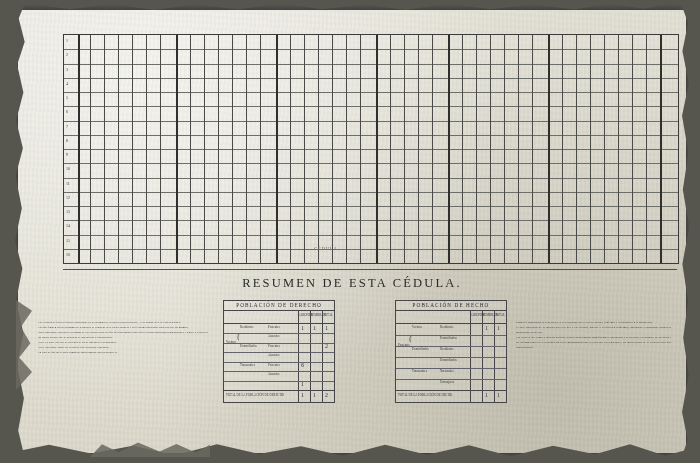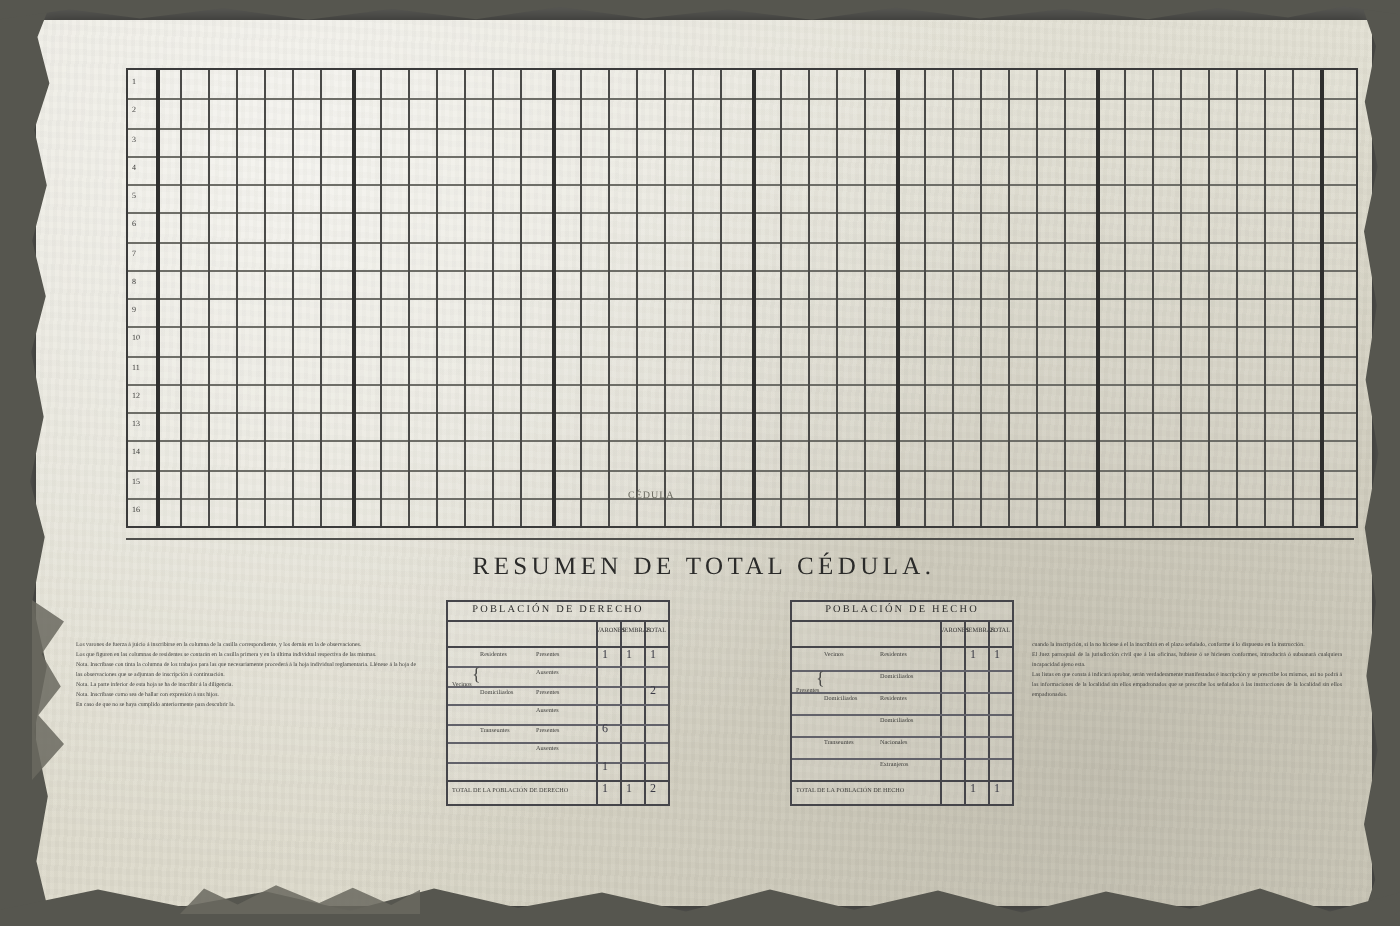--- a/index.html
+++ b/index.html
@@ -167,21 +167,21 @@
         <div class="vline" style="left: 540px;"></div>
         <div class="vline" style="left: 554px;"></div>
         <div class="vline" style="left: 568px;"></div>
         <div class="vline" style="left: 582px;"></div>
         <div class="vline thick" style="left: 596px;"></div>
       </div>
 
     <div class="stamp">CÉDULA</div>
 
     <div class="rule"></div>
-    <div class="heading">RESUMEN DE TOTAL CÉDULA.</div>
+    <div class="heading">RESUMEN DE ESTA CÉDULA.</div>
 
     <div class="panel" id="panel0" style="left:205px;top:290px;width:110px;height:101px;">
       <div class="panelTitle">POBLACIÓN DE DERECHO</div>
     <div style="position: absolute; left: 0px; top: 9px; right: 0px; height: 1px; background: rgb(69, 69, 74);"></div>
         <div style="position: absolute; left: 0px; top: 22px; right: 0px; height: 1px; background: rgb(69, 69, 74);"></div>
         <div class="ptHdr" style="left: 74px; top: 12px; width: 12px;">VARONES</div>
         <div class="ptHdr" style="left: 86px; top: 12px; width: 12px;">HEMBRAS</div>
         <div class="ptHdr" style="left: 98px; top: 12px; width: 12px;">TOTAL</div>
         <div style="position: absolute; top: 9px; bottom: 0px; width: 1px; background: rgb(69, 69, 74); left: 74px;"></div>
         <div style="position: absolute; top: 9px; bottom: 0px; width: 1px; background: rgb(69, 69, 74); left: 86px;"></div>

